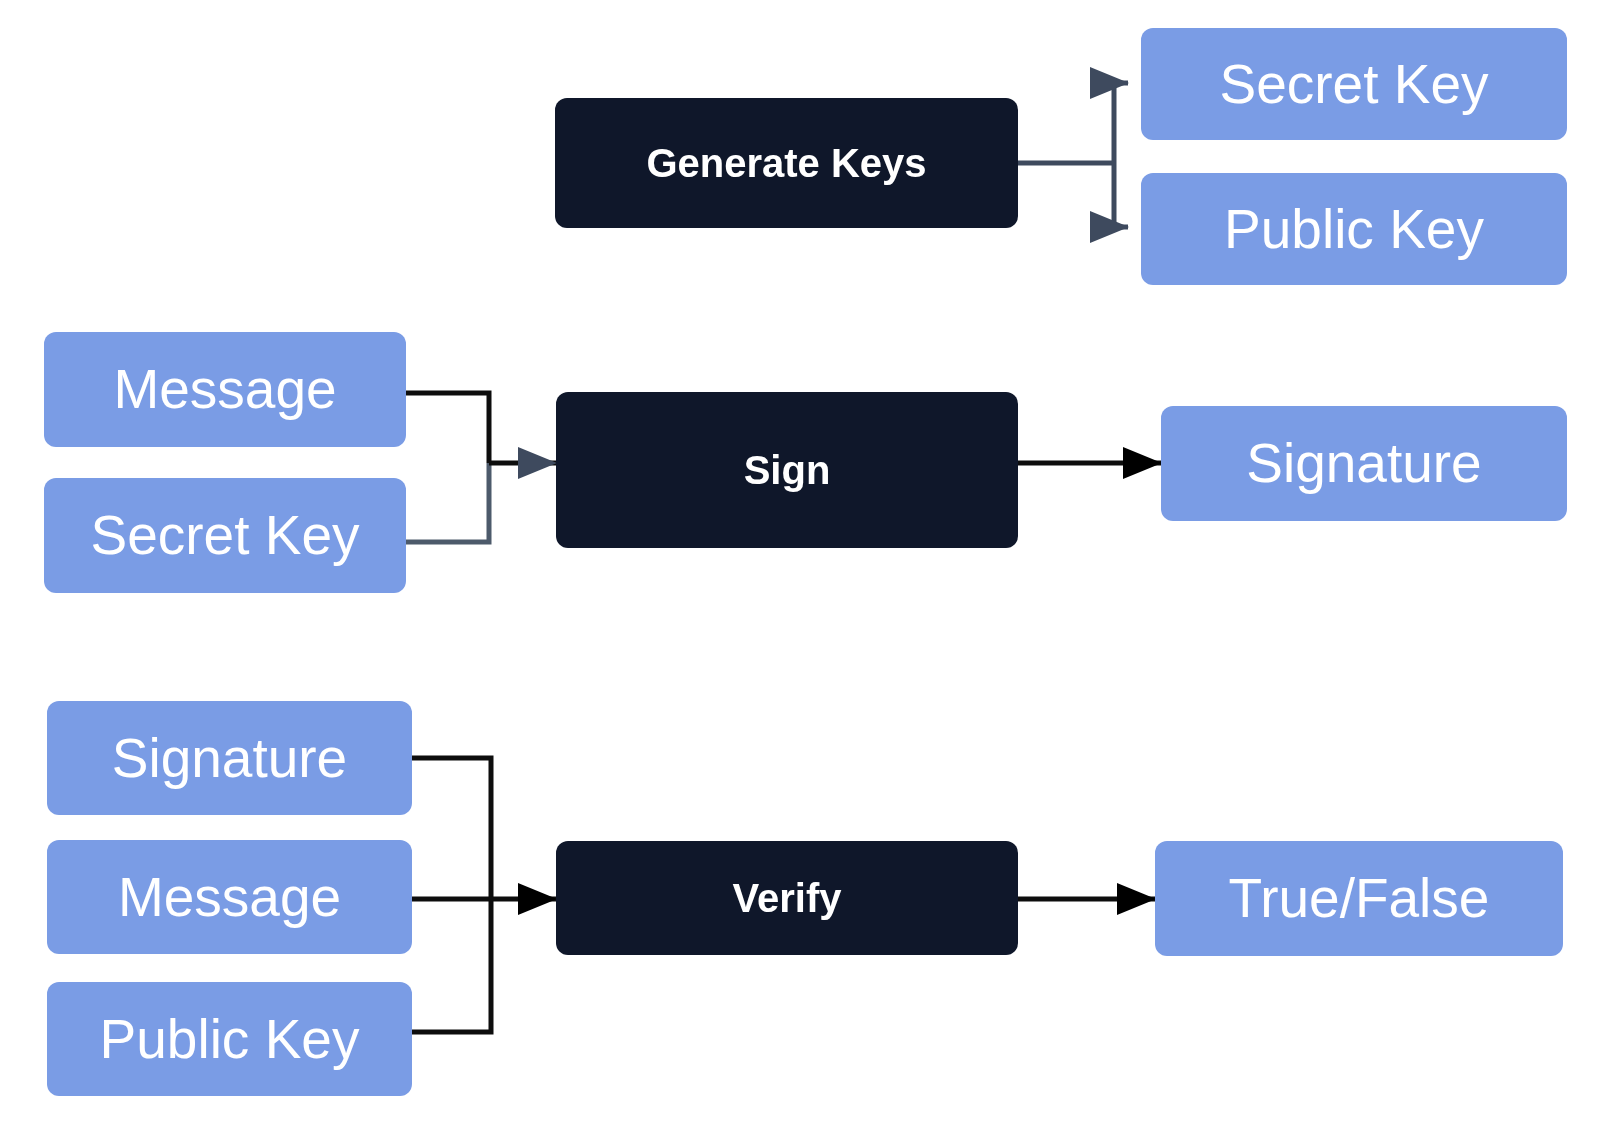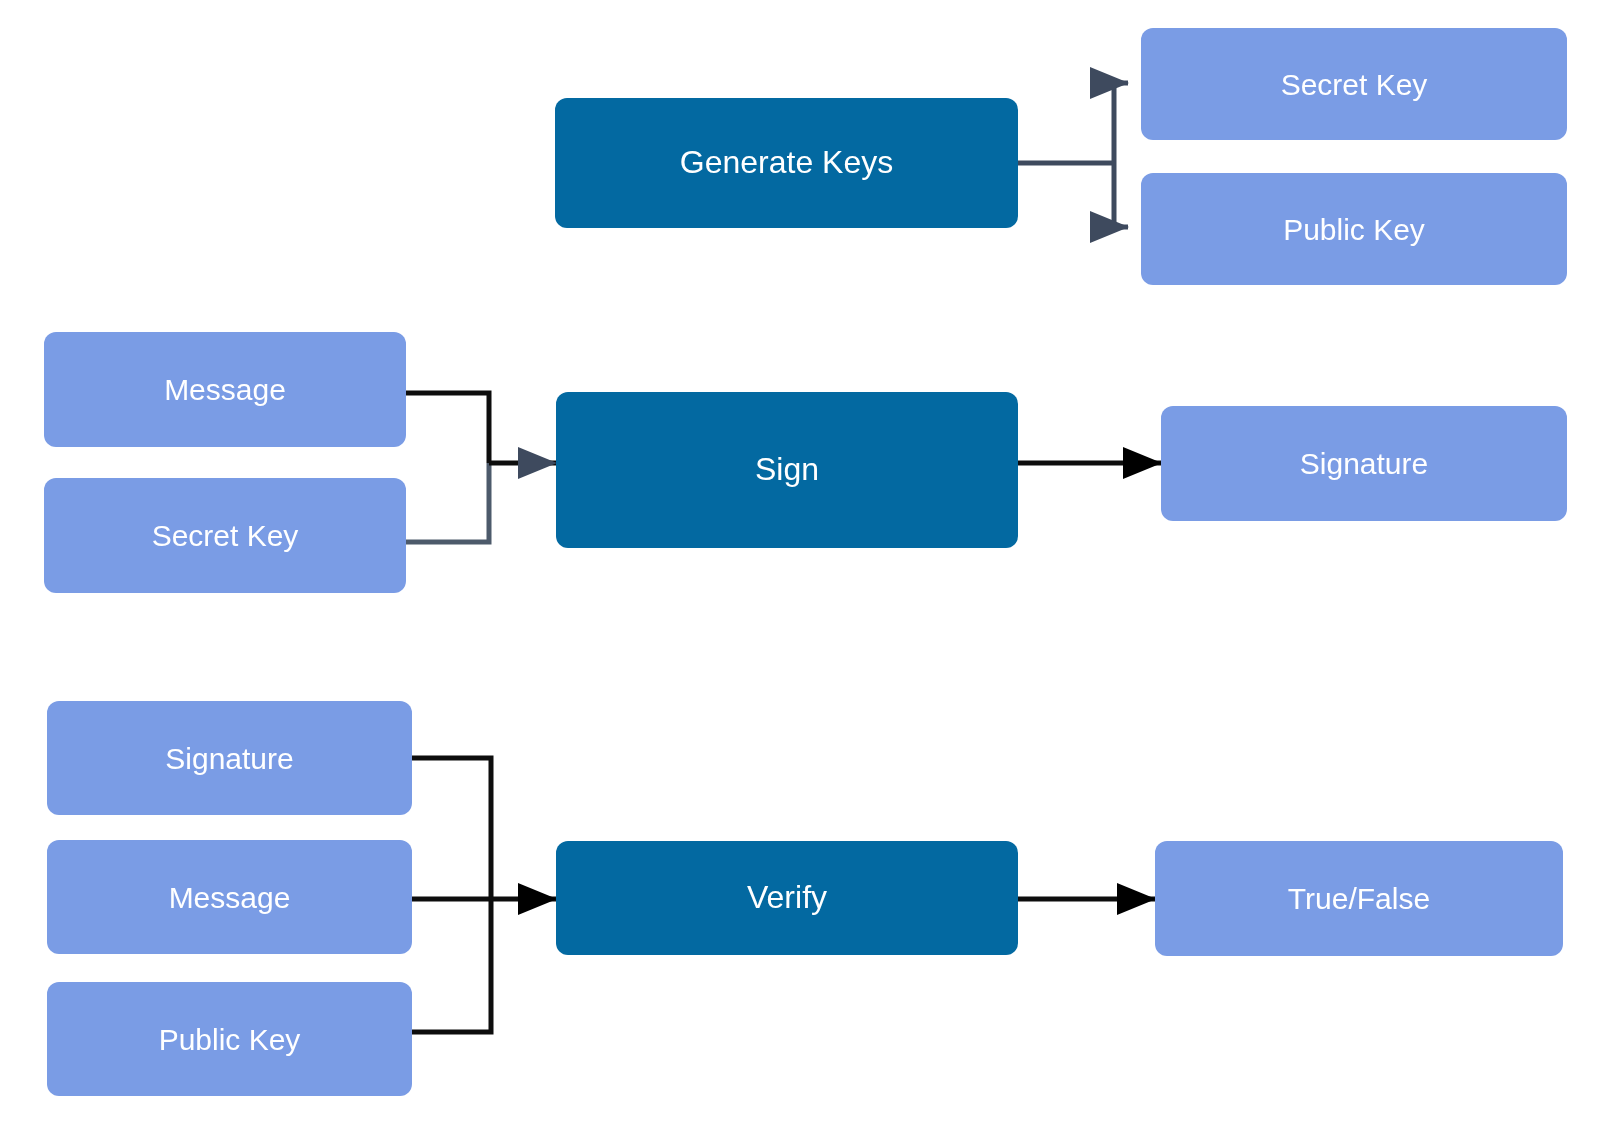--- a/index.html
+++ b/index.html
@@ -24,27 +24,27 @@
     align-items: center;
     justify-content: center;
     border-radius: 12px;
     color: #ffffff;
     text-align: center;
     line-height: 1.1;
     user-select: none;
   }
   .node.blue {
     background: #7a9ce5;
-    font-size: 30px;
+    font-size: 55px;
     font-weight: 400;
   }
   .node.red {
-    background: #0369a1;
-    font-size: 32px;
-    font-weight: normal;
+    background: #0f172a;
+    font-size: 40px;
+    font-weight: bold;
   }
   .node .label {
     display: block;
     padding: 0 10px;
     white-space: nowrap;
   }
   svg.edges {
     position: absolute;
     left: 0;
     top: 0;

